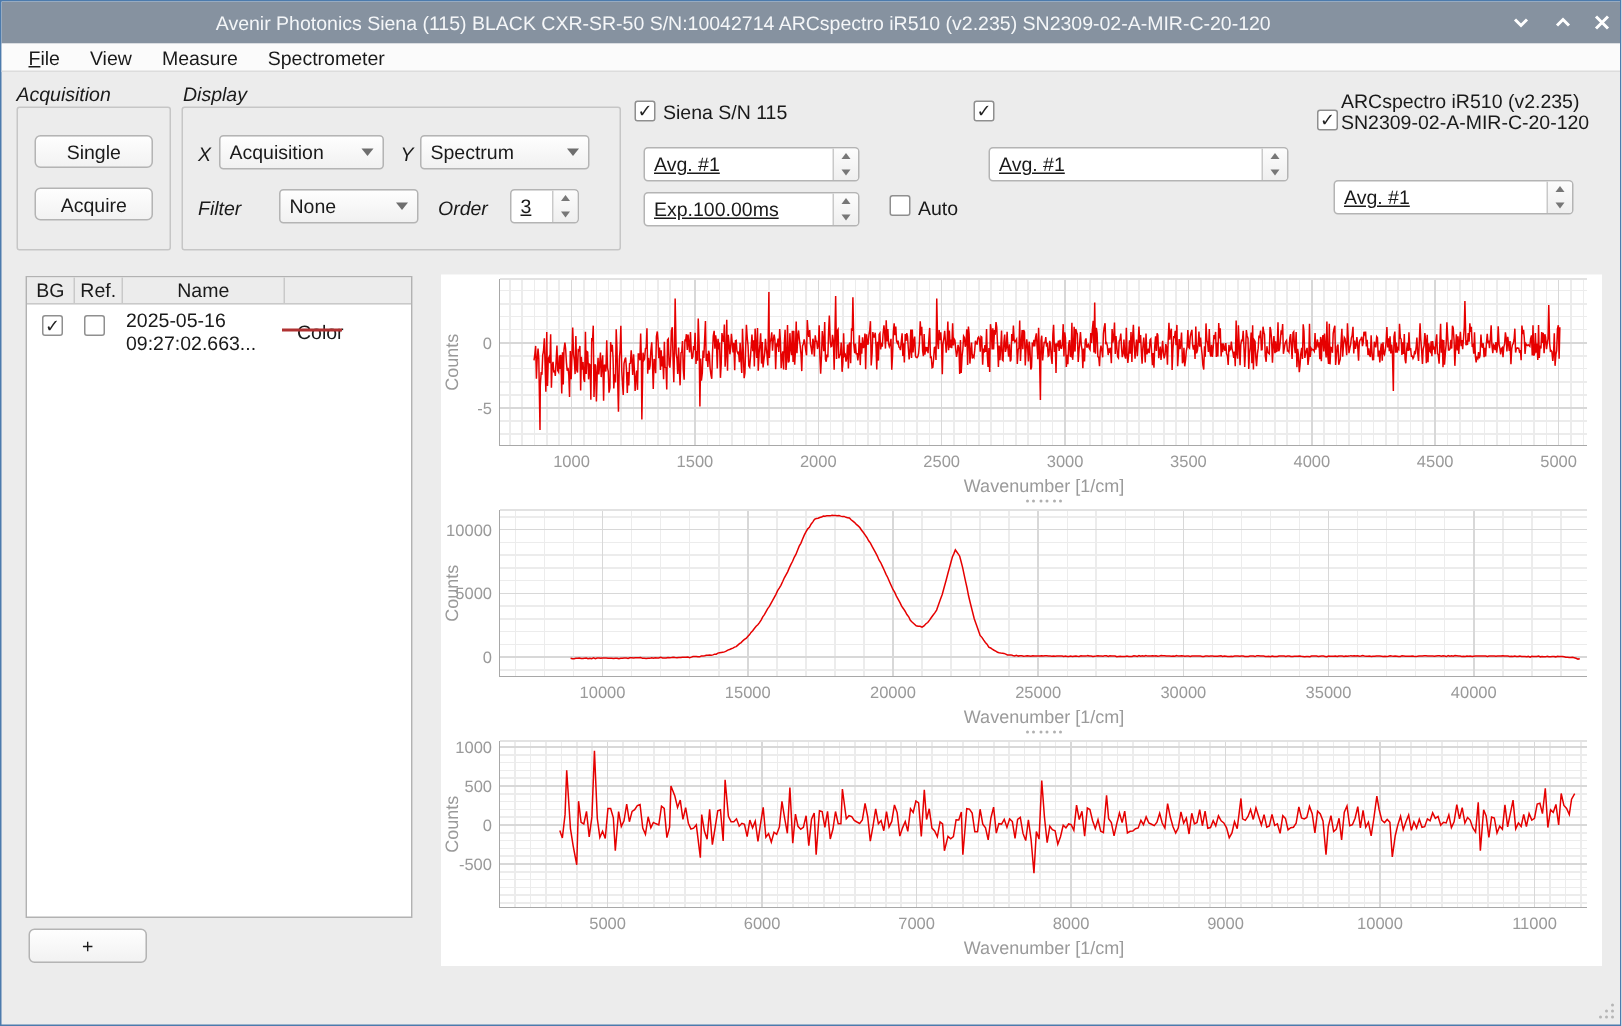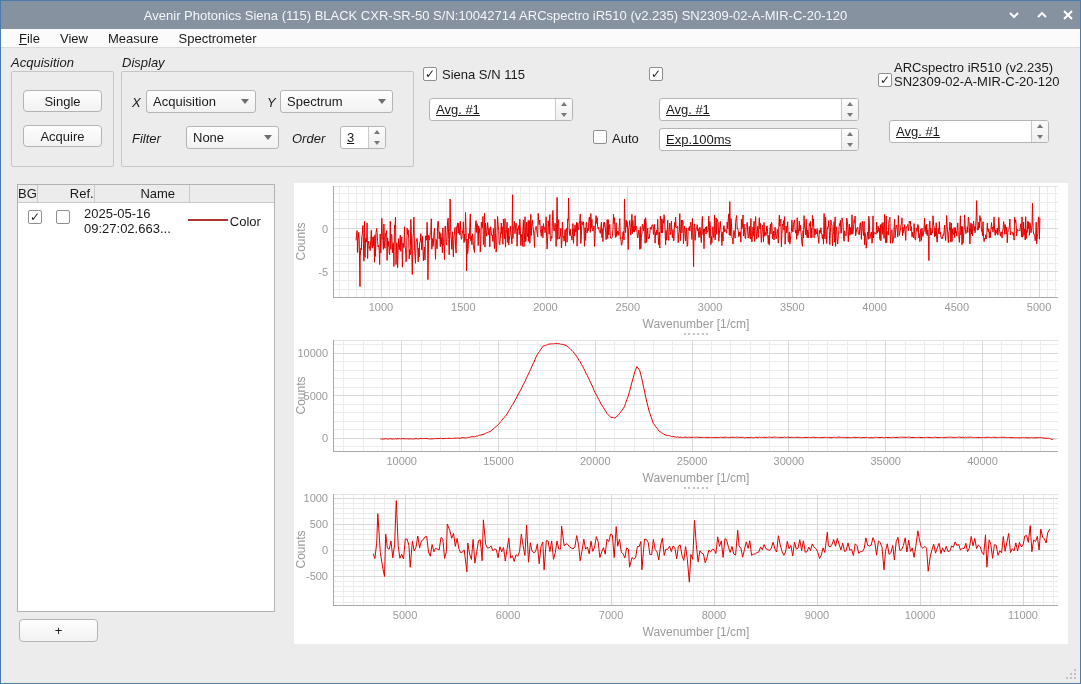--- a/index.html
+++ b/index.html
@@ -34,21 +34,21 @@
   .tri-up { width:0; height:0; border-left:3px solid transparent; border-right:3px solid transparent; border-bottom:4px solid #777; }
   .tri-dn { width:0; height:0; border-left:3px solid transparent; border-right:3px solid transparent; border-top:4px solid #777; }
 
   .cb { position:absolute; width:14px; height:14px; background:#fff; border:1px solid #8f8f8f; border-radius:2px;
         display:flex; align-items:center; justify-content:center; font-size:12px; font-weight:bold; color:#222; cursor:default; }
   .cb .glyph { visibility:hidden; line-height:1; }
   .cb.checked .glyph { visibility:visible; }
   .cblabel { position:absolute; font-size:13px; white-space:nowrap; }
 
   .listpanel { position:absolute; left:16px; top:183px; width:258px; height:428px; background:#fff; border:1px solid #b2b2b2; }
-  .listheader { position:absolute; left:0; top:0; right:0; height:18px; background:#ececec; border-bottom:1px solid #c9c9c9; display:flex; font-size:13px;gap:32px; }
+  .listheader { position:absolute; left:0; top:0; right:0; height:18px; background:#ececec; border-bottom:1px solid #c9c9c9; display:flex; font-size:13px; }
   .listheader .hc { display:flex; align-items:center; justify-content:center; border-right:1px solid #c9c9c9; height:100%; }
   .listheader .hc:last-child { border-right:none; }
   .rowname { position:absolute; left:66px; top:21px; font-size:13px; line-height:15px; white-space:nowrap; }
   .swatch { position:absolute; left:170px; top:34px; width:40px; height:2px; }
 
   .chartsarea { position:absolute; left:293px; top:182px; width:774px; height:461px; background:#fff; }
   .chart { position:absolute; left:0; width:774px; height:148px; }
   .chart svg { display:block; }
   .splitter { position:absolute; width:24px; height:4px; display:flex; align-items:center; justify-content:space-between; }
   .splitter i { width:2px; height:2px; background:#b0b0b0; border-radius:50%; }
@@ -129,41 +129,41 @@
     <span class="val">Avg. #1</span>
     <span class="btns">
         <span>
           <i class="tri-up"></i>
         </span>
         <span>
           <i class="tri-dn"></i>
         </span>
       </span>
   </div>
+  <div class="spin" style="left:428px; top:127px; width:144px; height:23px;">
+    <span class="val">Exp.100.00ms</span>
+    <span class="btns">
+        <span>
+          <i class="tri-up"></i>
+        </span>
+        <span>
+          <i class="tri-dn"></i>
+        </span>
+      </span>
+  </div>
   <span class="cb" style="left:592px; top:129px;">
       <span class="glyph">✓</span>
     </span>
   <span class="cblabel" style="left:611px; top:130px;">Auto</span>
 
   <span class="cb checked" style="left:648px; top:66px;">
       <span class="glyph">✓</span>
     </span>
   <div class="spin" style="left:658px; top:97px; width:200px; height:23px;">
     <span class="val">Avg. #1</span>
-    <span class="btns">
-        <span>
-          <i class="tri-up"></i>
-        </span>
-        <span>
-          <i class="tri-dn"></i>
-        </span>
-      </span>
-  </div>
-  <div class="spin" style="left:658px; top:127px; width:200px; height:23px;">
-    <span class="val">Exp.100ms</span>
     <span class="btns">
         <span>
           <i class="tri-up"></i>
         </span>
         <span>
           <i class="tri-dn"></i>
         </span>
       </span>
   </div>
 

